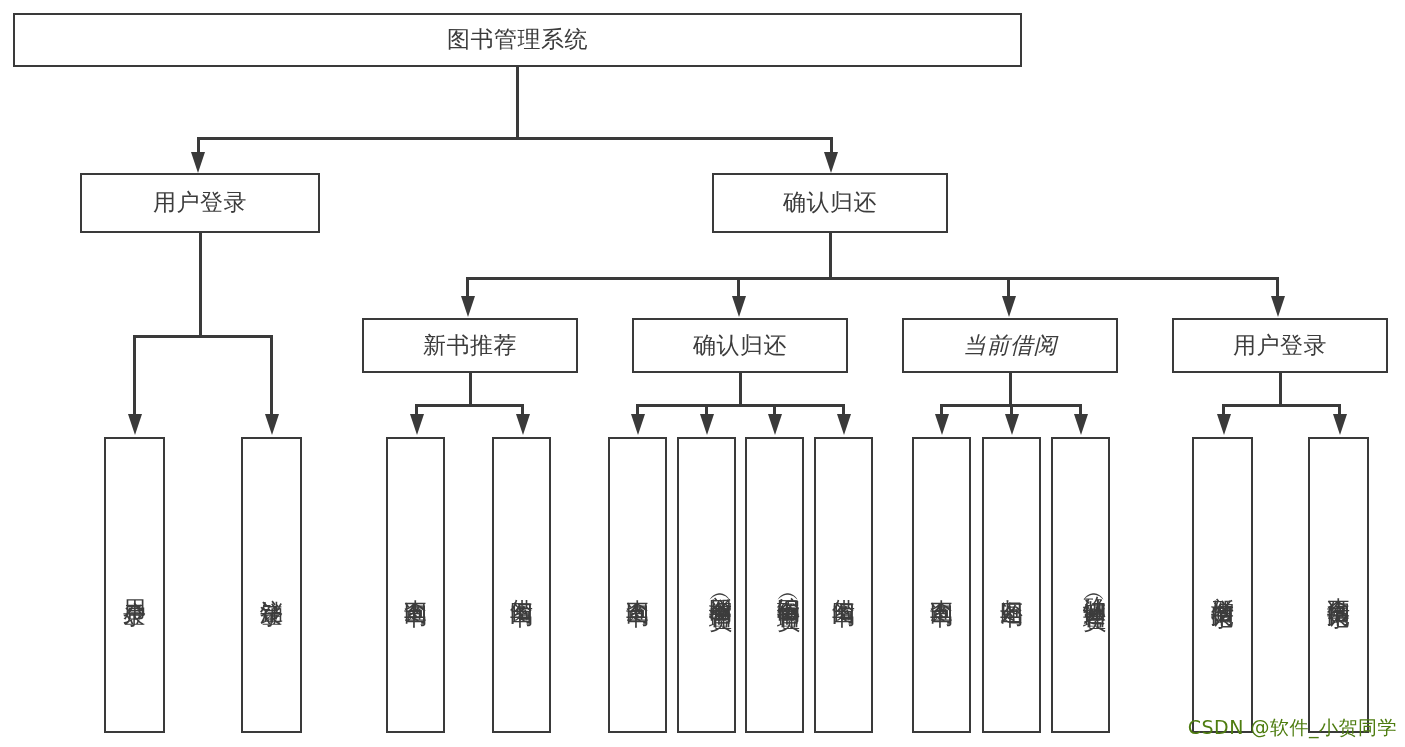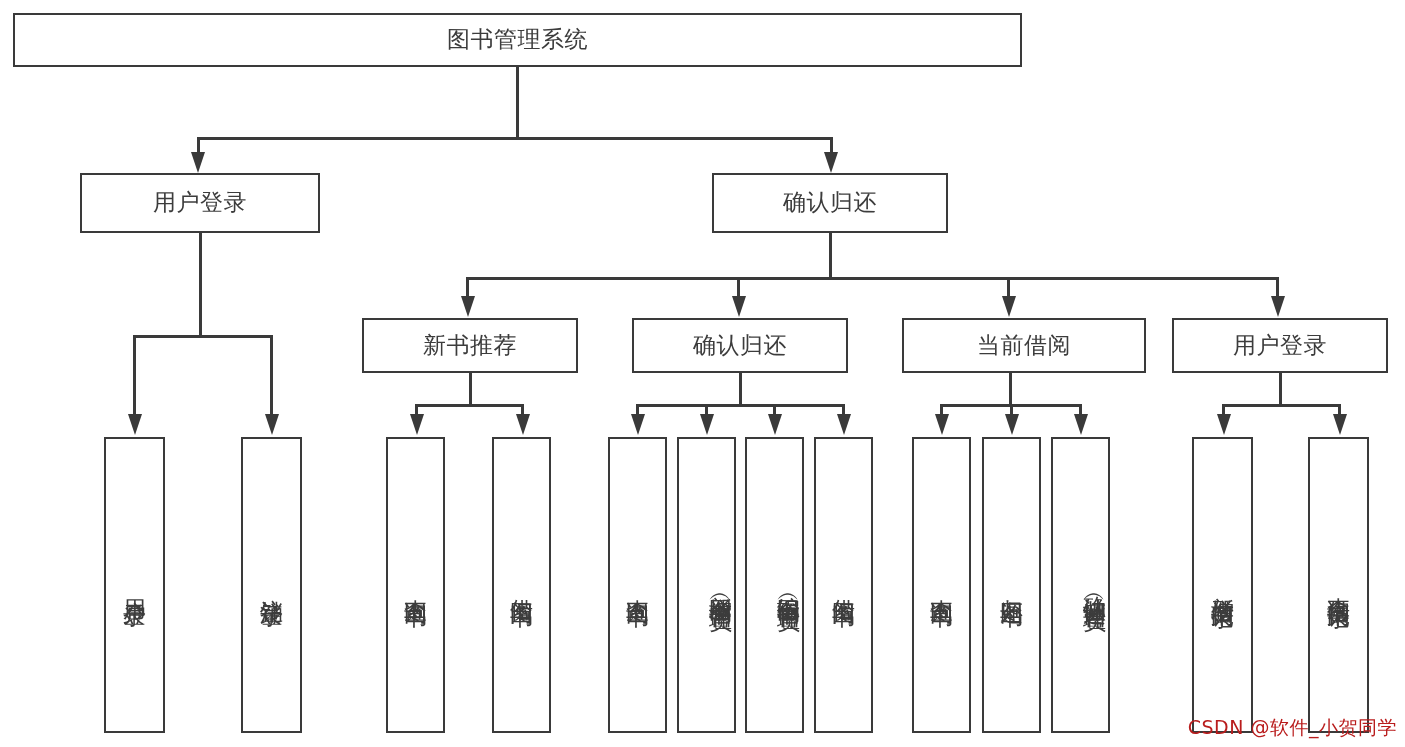--- a/index.html
+++ b/index.html
@@ -62,21 +62,21 @@
     border-left: 7px solid transparent;
     border-right: 7px solid transparent;
     border-top: 21px solid #3a3a3a;
   }
   
   #watermark {
     position: absolute;
     right: 8px;
     bottom: 6px;
     font-size: 19px;
-    color: #b91c1c;
+    color: #4d7c0f;
     letter-spacing: 0.5px;
     white-space: nowrap;
     pointer-events: none;
   }
 </style>
 </head>
 <body>
 
 <div id="canvas">
 
@@ -113,21 +113,21 @@
   <div class="arrow" style="left:732px; top:296px;"></div>
 
   <div class="edge v" style="left:1007px; top:277px; height:22px;"></div>
   <div class="arrow" style="left:1002px; top:296px;"></div>
 
   <div class="edge v" style="left:1276px; top:277px; height:22px;"></div>
   <div class="arrow" style="left:1271px; top:296px;"></div>
 
   <div class="node horiz" style="left:362px; top:318px; width:216px; height:55px;">新书推荐</div>
   <div class="node horiz" style="left:632px; top:318px; width:216px; height:55px;">确认归还</div>
-  <div class="node horiz" style="left:902px; top:318px; width:244px; height:55px;">当前借阅</div>
+  <div class="node horiz" style="left:902px; top:318px; width:216px; height:55px;font-style:italic;">当前借阅</div>
   <div class="node horiz" style="left:1172px; top:318px; width:216px; height:55px;">用户登录</div>
 
   <div class="edge v" style="left:469px; top:373px; height:31px;"></div>
   <div class="edge h" style="left:415px; top:404px; width:108px;"></div>
   <div class="edge v" style="left:415px; top:404px; height:12px;"></div>
   <div class="arrow" style="left:410px; top:414px;"></div>
   <div class="edge v" style="left:521px; top:404px; height:12px;"></div>
   <div class="arrow" style="left:516px; top:414px;"></div>
 
   <div class="edge v" style="left:739px; top:373px; height:31px;"></div>

